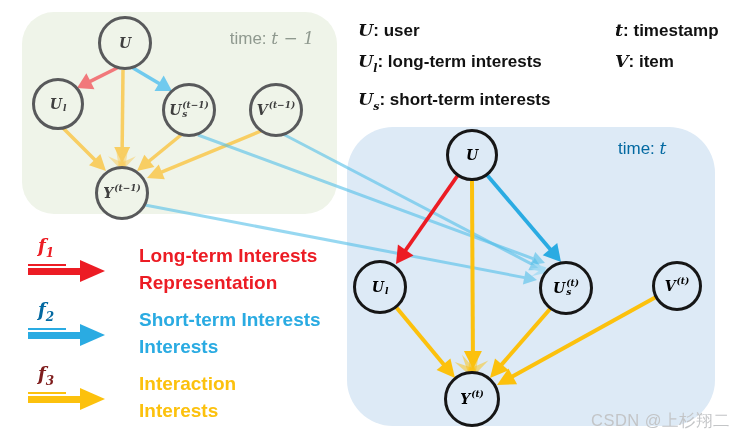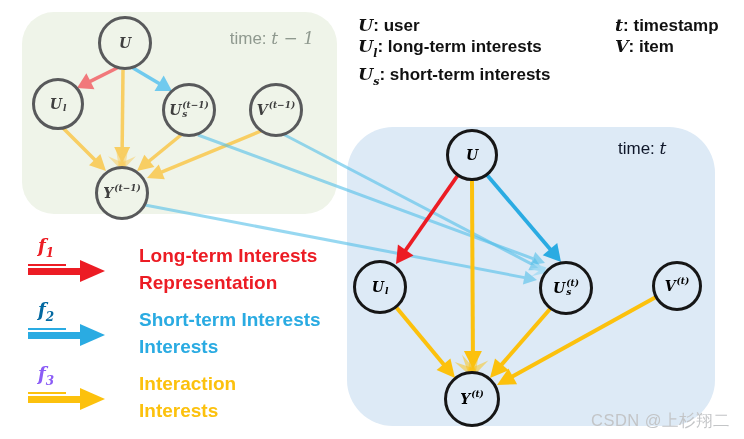--- a/index.html
+++ b/index.html
@@ -15,21 +15,21 @@
   .nss{display:inline-flex;flex-direction:column;justify-content:center;margin-left:1px;
        font-family:"DejaVu Serif",serif;font-style:italic;font-weight:bold;
        font-size:9px;line-height:9px;}
   .nsup,.nsub{display:block;min-height:9px;}
   .time-label{position:absolute;z-index:3;font-size:17px;white-space:nowrap;}
   #tl-past{left:208px;top:28px;width:106px;text-align:right;}
   #tl-now{left:618px;top:138px;}
   .mvar{font-family:"DejaVu Serif",serif;font-style:italic;}
   .gcol{position:absolute;top:15px;z-index:3;}
   #gcol1{left:358px;} #gcol2{left:615px;}
-  .grow{line-height:21px;font-weight:bold;font-size:17px;color:#111;white-space:nowrap;}
+  .grow{line-height:30px;font-weight:bold;font-size:17px;color:#111;white-space:nowrap;}
   .gsym{font-family:"DejaVu Serif",serif;font-style:italic;font-size:17.5px;}
   .gsym sub{font-size:11px;}
   #legend{position:absolute;left:0;top:0;z-index:3;}
   .lrow{position:absolute;left:28px;height:60px;}
   .fn{display:inline-block;font-family:"DejaVu Serif",serif;font-style:italic;font-weight:bold;
       font-size:18px;border-bottom:2.5px solid;padding:0 12px 1px 10px;line-height:20px;}
   .fn sub{font-size:12px;}
   .larrow{position:absolute;left:0;top:24px;display:flex;align-items:center;}
   .shaft{width:52px;height:7px;}
   .head{width:0;height:0;border-top:11px solid transparent;border-bottom:11px solid transparent;
@@ -40,21 +40,21 @@
          letter-spacing:.5px;}
 </style>
 </head>
 <body>
 
 <div class="stage">
   <div class="panel past" id="panel-past" style="background: rgb(239, 244, 233);"></div>
   <div class="panel now" id="panel-now" style="background: rgb(221, 234, 246);"></div>
 
   <div class="time-label" id="tl-past" style="color: rgb(143, 153, 143);"><span>time:</span><span>&nbsp;</span><span class="mvar">t − 1</span></div>
-  <div class="time-label" id="tl-now" style="color: #0f172a;"><span>time:</span><span>&nbsp;</span><span class="mvar">t</span></div>
+  <div class="time-label" id="tl-now" style="color: #0369a1;"><span>time:</span><span>&nbsp;</span><span class="mvar">t</span></div>
 
   <svg id="arrowlayer">
       <g opacity="1">
         <line x1="121" y1="66" x2="87.73312629199899" y2="82.63343685400051" stroke="#F1787B" stroke-width="3.5"></line>
         <polygon points="77,88 86.3914855054991,73.24195134850139 94.44133022449836,89.34164078649987" fill="#F1787B"></polygon>
       </g>
       <g opacity="1">
         <line x1="128" y1="65" x2="161.6688816614282" y2="84.89524825448031" stroke="#70CAEE" stroke-width="3.5"></line>
         <polygon points="172,91 154.5075382676455,91.11739907202922 163.66466588592505,75.62072156417155" fill="#70CAEE"></polygon>
       </g>
@@ -207,21 +207,21 @@
           <div>Long-term Interests</div>
           <div>Representation</div>
         </div></div>
       <div class="lrow" style="top: 300px;"><div class="fn" style="color: #0369a1; border-color: rgb(42, 171, 226);">f<sub>2</sub></div><div class="larrow">
           <div class="shaft" style="background: rgb(42, 171, 226);"></div>
           <div class="head" style="border-left-color: rgb(42, 171, 226);"></div>
         </div><div class="ltext" style="color: rgb(42, 171, 226);">
           <div>Short-term Interests</div>
           <div>Interests</div>
         </div></div>
-      <div class="lrow" style="top: 364px;"><div class="fn" style="color: #8b5cf6; border-color: rgb(252, 193, 13);">f<sub>3</sub></div><div class="larrow">
+      <div class="lrow" style="top: 364px;"><div class="fn" style="color: #7f1d1d; border-color: rgb(252, 193, 13);">f<sub>3</sub></div><div class="larrow">
           <div class="shaft" style="background: rgb(252, 193, 13);"></div>
           <div class="head" style="border-left-color: rgb(252, 193, 13);"></div>
         </div><div class="ltext" style="color: rgb(252, 193, 13);">
           <div>Interaction</div>
           <div>Interests</div>
         </div></div>
     </div>
 
   <div class="watermark">CSDN @上杉翔二</div>
 </div>

